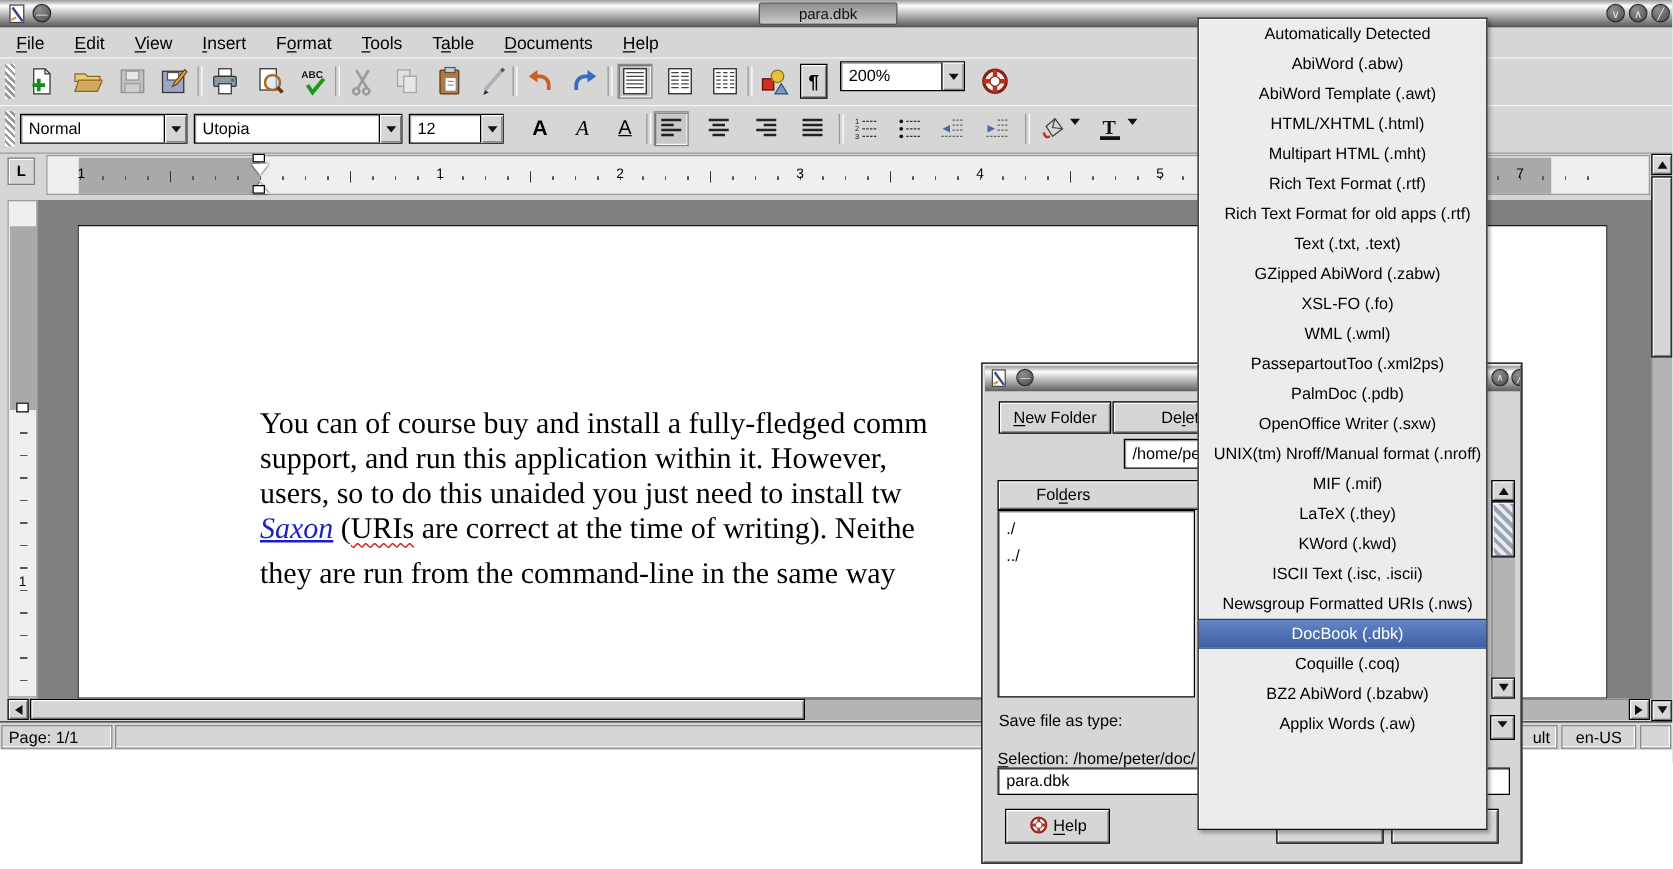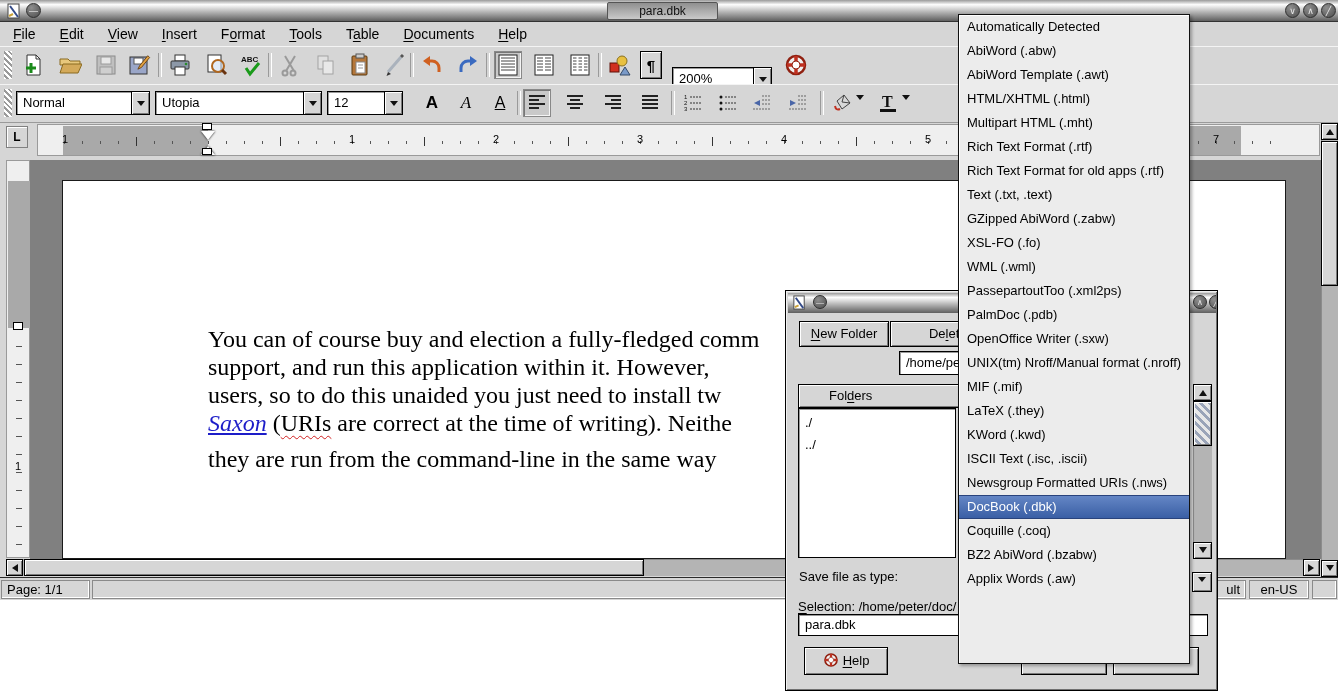--- a/index.html
+++ b/index.html
@@ -97,21 +97,21 @@
         font-size:13px;text-align:center;}
   .dlabel{position:absolute;font-size:13px;white-space:nowrap;}
   .listbox{position:absolute;background:#fff;border:1px solid #000;box-shadow:inset 1px 1px 0 #9a9a9a;box-sizing:border-box;}
   .lhead{position:absolute;background:#d6d6d6;border:1px solid #000;box-shadow:inset 1px 1px 0 #fff,inset -1px -1px 0 #7a7a7a;
          box-sizing:border-box;font-size:13px;padding:3px 0 0 6px;}
   .folder-item{font-size:13px;line-height:22px;padding-left:6px;}
   .stripes{background:repeating-linear-gradient(45deg,#e8e8e8 0 3px,#9aa4b8 3px 6px) !important;}
   
   .fmtdrop{position:absolute;left:958px;top:14px;width:232px;height:650px;background:#ececec;
            border:1px solid #111;box-shadow:inset 1px 1px 0 #fff, 2px 2px 3px rgba(0,0,0,.3);box-sizing:border-box;}
-  .fmt-item{height:24px;line-height:24px;font-size:13px;padding-left:8px;white-space:nowrap;overflow:hidden;}
+  .fmt-item{height:24px;line-height:24px;font-size:13px;padding-left:8px;white-space:nowrap;overflow:hidden;text-align:center;}
   .fmt-item.selected{background:linear-gradient(#6486c5,#3a5fa5);color:#fff;
                      border-top:1px solid #29437c;border-bottom:1px solid #29437c;height:22px;line-height:22px;}
   
   .icon-svg{display:block;}
   u{text-underline-offset:2px;}
 </style>
 </head>
 <body>
 
 <div class="screen">
@@ -262,21 +262,21 @@
       <div class="tbtn" style="left:606px;">
         <svg width="24" height="24" viewBox="0 0 24 24">
             <rect x="2" y="10" width="9" height="9" fill="#d03020" stroke="#601008"></rect>
             <circle cx="14" cy="8" r="5" fill="#e8c040" stroke="#887020"></circle>
             <path d="M12 22l5-8 5 8z" fill="#7a9ac8" stroke="#344a68"></path>
           </svg>
         </div>
       <div class="tbtn" style="left:640px;width:22px;border:1px solid #000;box-shadow:inset 1px 1px 0 #fff,inset -1px -1px 0 #7a7a7a;box-sizing:border-box;">
         <span style="font-size:15px;font-weight:bold;">¶</span>
         </div>
-      <div class="combo" style="left:672px;top:20px;width:100px;">
+      <div class="combo" style="left:672px;top:2px;width:100px;">
         <span class="ctext">200%</span>
         <span class="arrbtn">
             <span class="caret"></span>
           </span>
       </div>
       <div class="tbtn" style="left:782px;">
         <svg width="24" height="24" viewBox="0 0 24 24">
             <circle cx="12" cy="12" r="9" fill="#f0f0f0" stroke="#902010" stroke-width="2.5"></circle>
             <path d="M12 3v5M12 16v5M3 12h5M16 12h5" stroke="#c03020" stroke-width="3.5"></path>
             <circle cx="12" cy="12" r="4" fill="#fff" stroke="#902010"></circle>
@@ -398,21 +398,21 @@
     <div class="vruler">
       <div class="vmarg"></div>
       <div class="vticks"></div>
       <div class="vmark"></div>
       <span class="vnum">1</span>
     </div>
 
     <div class="docarea">
       <div class="page">
         <div class="doctext">
-          <div class="docline">You can of course buy and election a fully-fledged comm</div>
+          <div class="docline">You can of course buy and install a fully-fledged comm</div>
           <div class="docline">support, and run this application within it. However, </div>
           <div class="docline">users, so to do this unaided you just need to install tw</div>
           <div class="docline"><span class="doclink">Saxon</span><span> (</span><span class="squig">URIs</span><span> are correct at the time of writing). Neithe</span></div>
           <div class="docline p2">they are run from the command-line in the same way</div>
         </div>
       </div>
     </div>
 
     <div class="scroll" style="left:6px;top:559px;width:1314px;height:17px;">
       <div class="sbtn" style="left:0;top:0;">

